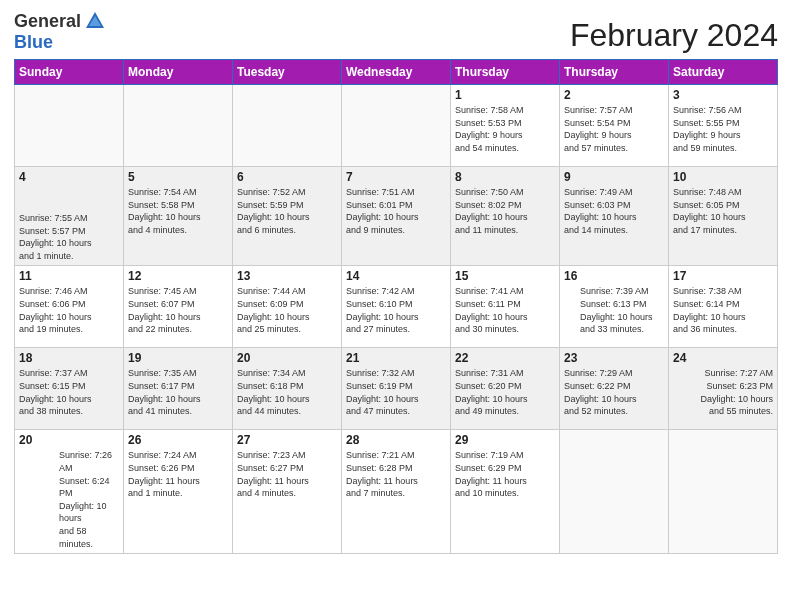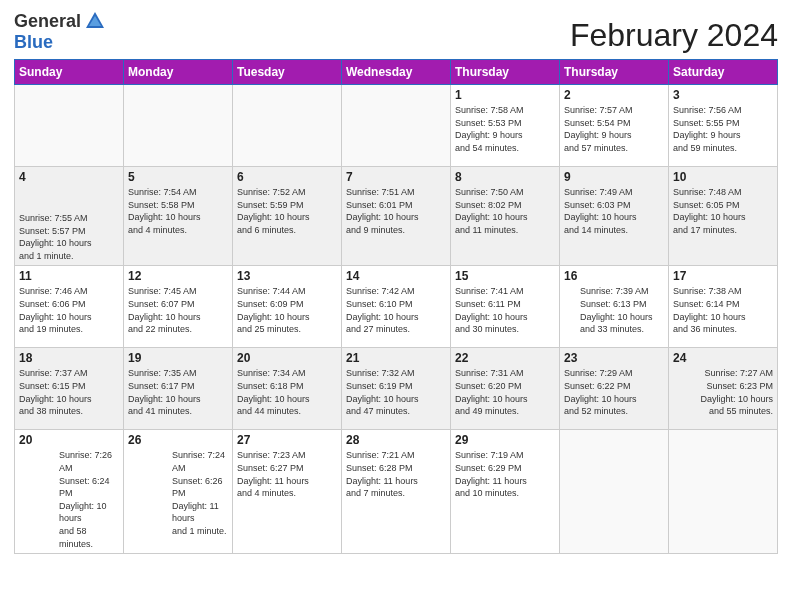--- a/index.html
+++ b/index.html
@@ -316,21 +316,21 @@
         <tr>
           <td>
             <div class="day-number">20</div>
             <div class="day-info" style="white-space: pre-line; margin-left: 40px;">Sunrise: 7:26 AM
 Sunset: 6:24 PM
 Daylight: 10 hours
 and 58 minutes.</div>
           </td>
           <td>
             <div class="day-number">26</div>
-            <div class="day-info" style="white-space: pre-line; margin-left: 44px;">Sunrise: 7:24 AM
+            <div class="day-info" style="white-space: pre-line;">Sunrise: 7:24 AM
 Sunset: 6:26 PM
 Daylight: 11 hours
 and 1 minute.</div>
           </td>
           <td>
             <div class="day-number">27</div>
             <div class="day-info" style="white-space: pre-line;">Sunrise: 7:23 AM
 Sunset: 6:27 PM
 Daylight: 11 hours
 and 4 minutes.</div>

